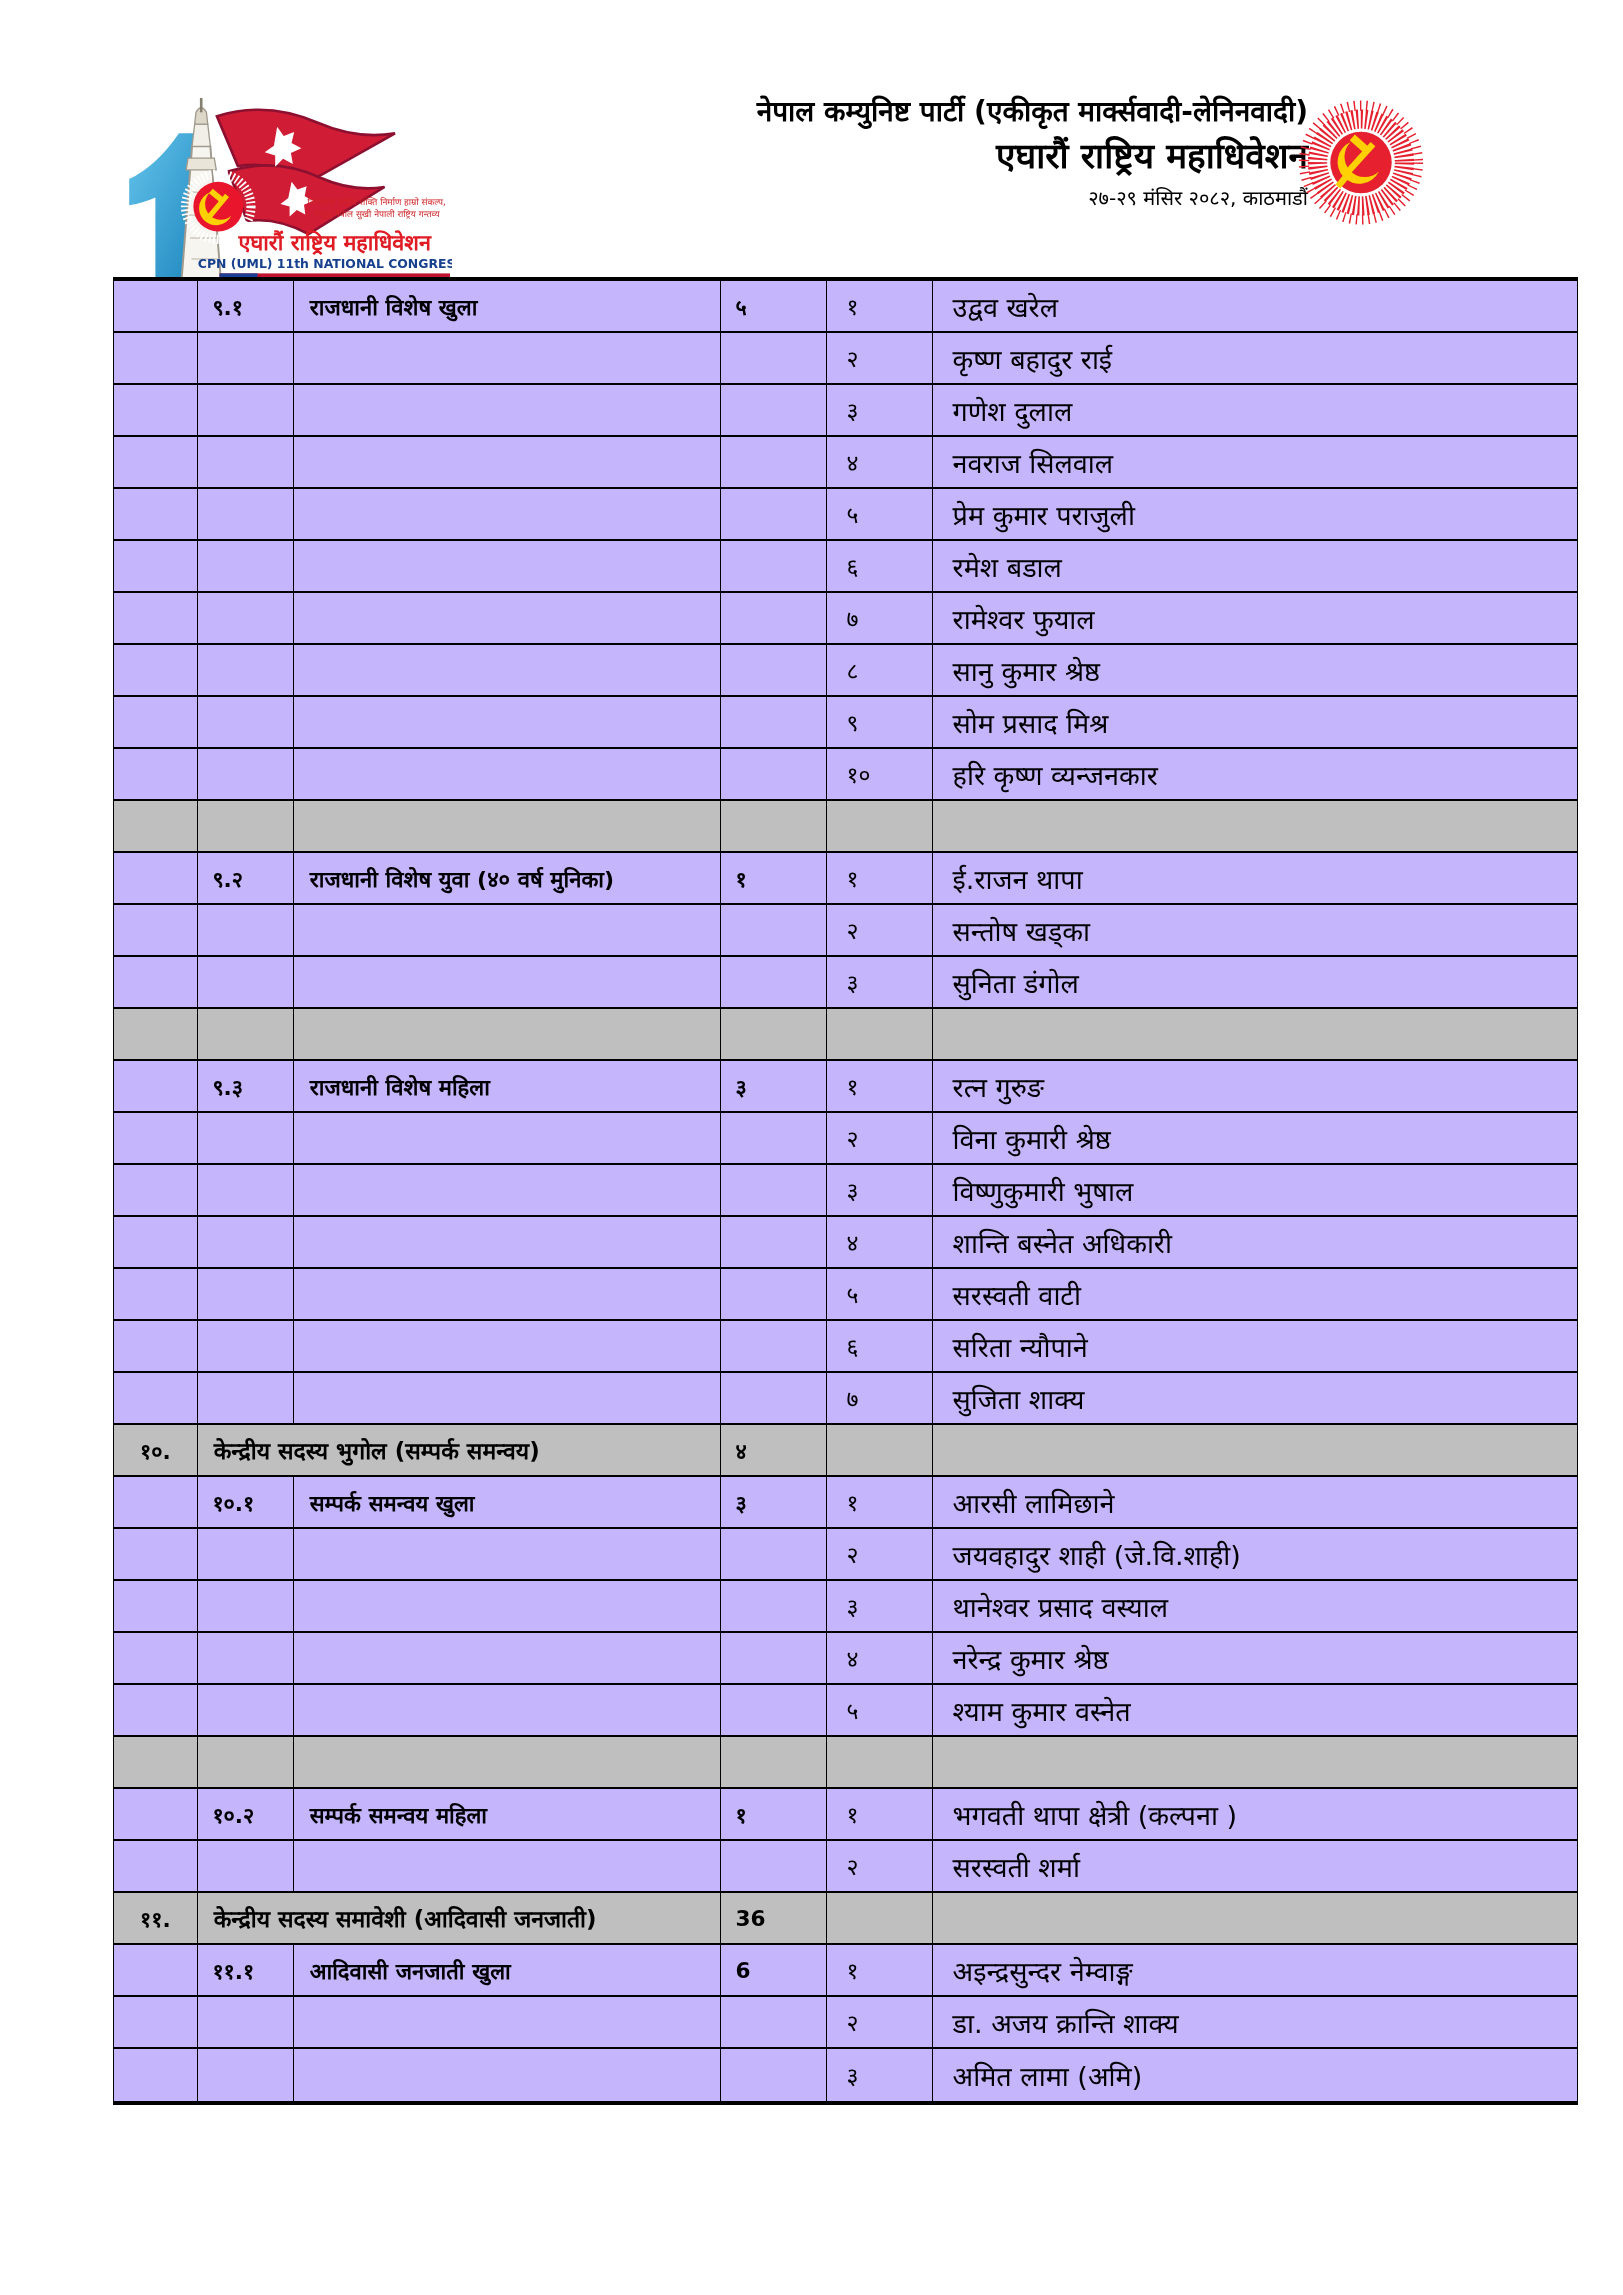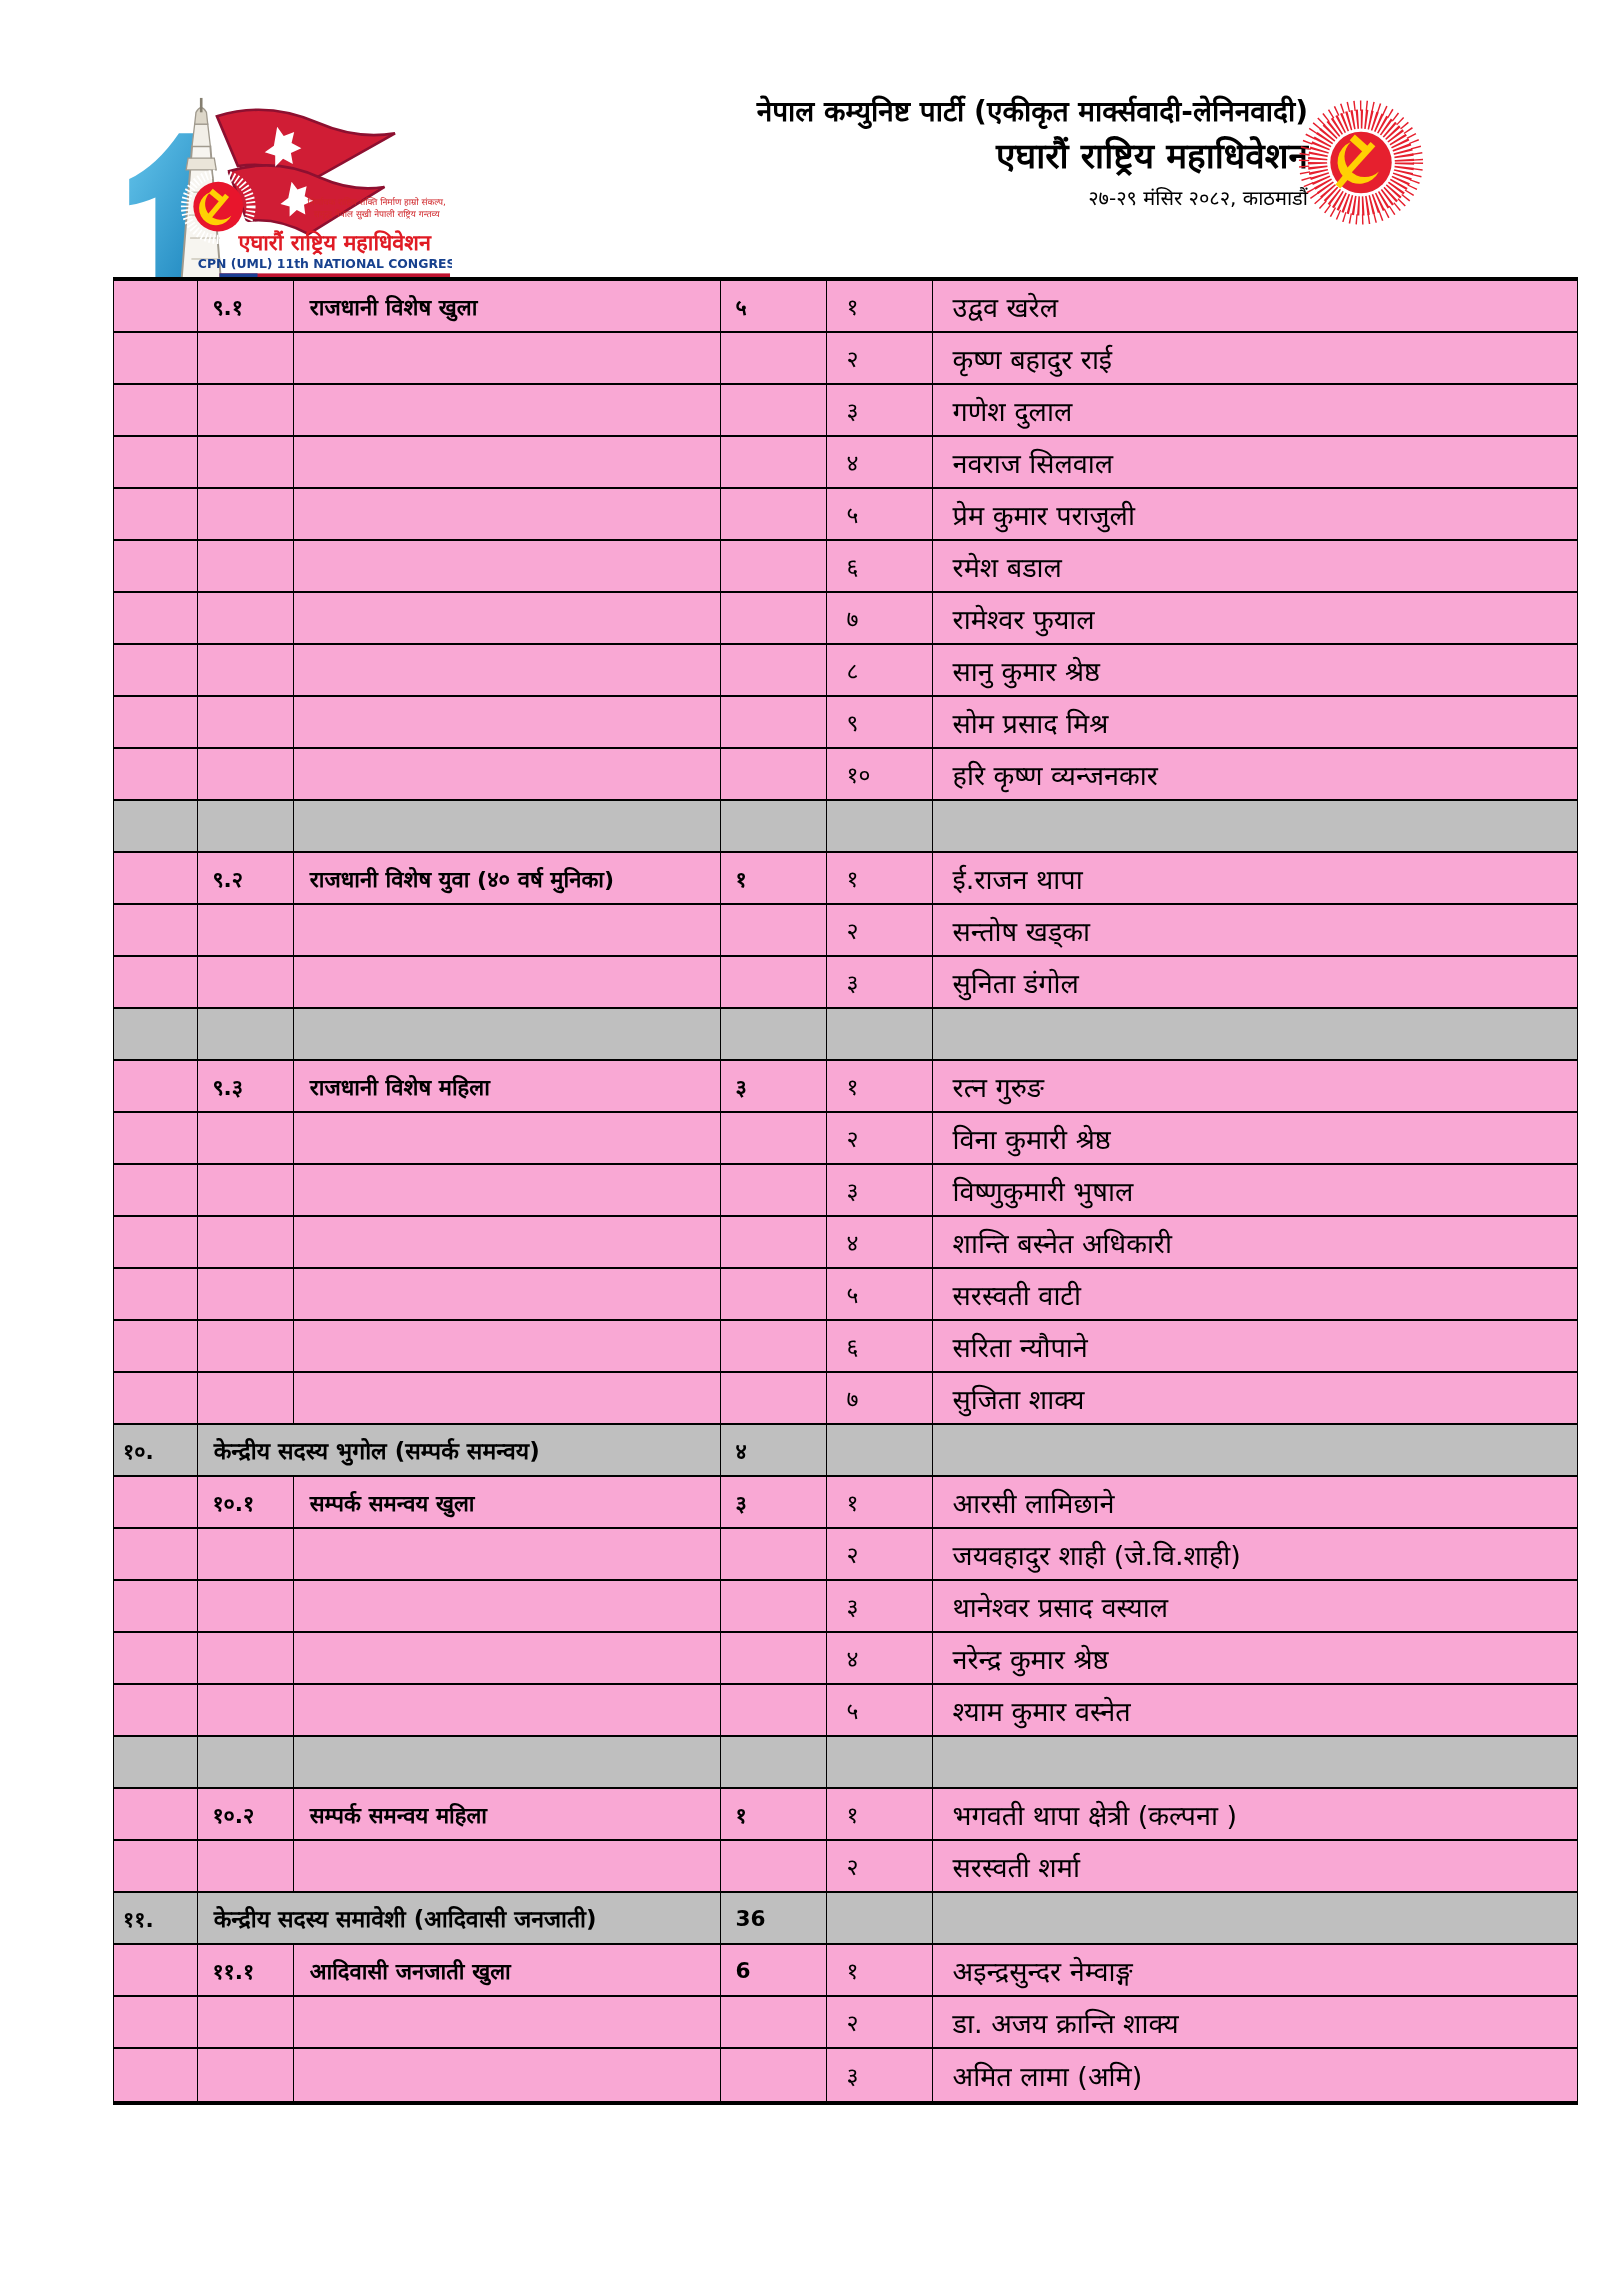--- a/index.html
+++ b/index.html
@@ -14,28 +14,28 @@
   .hl2{font-size:35px;font-weight:700;margin-top:11.8px;}
   .hl3{font-size:20px;font-weight:400;margin-top:13px;}
   .hl4{font-size:37px;font-weight:800;margin-top:6.5px;letter-spacing:0.7px;}
   .logo-left{position:absolute;left:120px;top:94px;width:332px;height:201px;}
   .logo-right{position:absolute;left:1297px;top:97px;width:128px;height:131px;}
 
   
   .ctable{position:absolute;left:113px;top:277px;width:1465px;
           border:1.3px solid #000;border-top-width:4.6px;border-bottom-width:4.6px;box-sizing:border-box;}
   .trow{display:grid;grid-template-columns:84px 96px 427px 106px 106px 1fr;
-        height:52px;box-sizing:border-box;border-bottom:2px solid #000;background:#f9a8d4;}
+        height:52px;box-sizing:border-box;border-bottom:2px solid #000;background:#c4b5fd;}
   .trow:last-child{border-bottom:none;}
   .trow.section{grid-template-columns:84px 523px 106px 106px 1fr;background:#bfbfbf;border-bottom-width:2.6px;}
   .trow.sep{background:#bfbfbf;}
   .cell{border-right:1.3px solid #000;display:flex;align-items:center;box-sizing:border-box;
         overflow:hidden;white-space:nowrap;}
   .cell:last-child{border-right:none;}
-  .c-no{padding-left:9px;font-size:21.6px;font-weight:700;}
+  .c-no{padding-left:3px;font-size:21.6px;font-weight:700;margin-left:23px;}
   .c-sub{padding-left:14.4px;font-size:21.6px;font-weight:700;}
   .c-cat{padding-left:15.7px;font-size:22px;font-weight:700;}
   .c-count{padding-left:14.4px;font-size:21.6px;font-weight:700;}
   .c-sn{padding-left:19.6px;font-size:23px;}
   .c-name{padding-left:19.6px;font-size:27px;}
   .trow.section .c-cat{font-size:23px;}
 </style>
 </head>
 <body>
 

